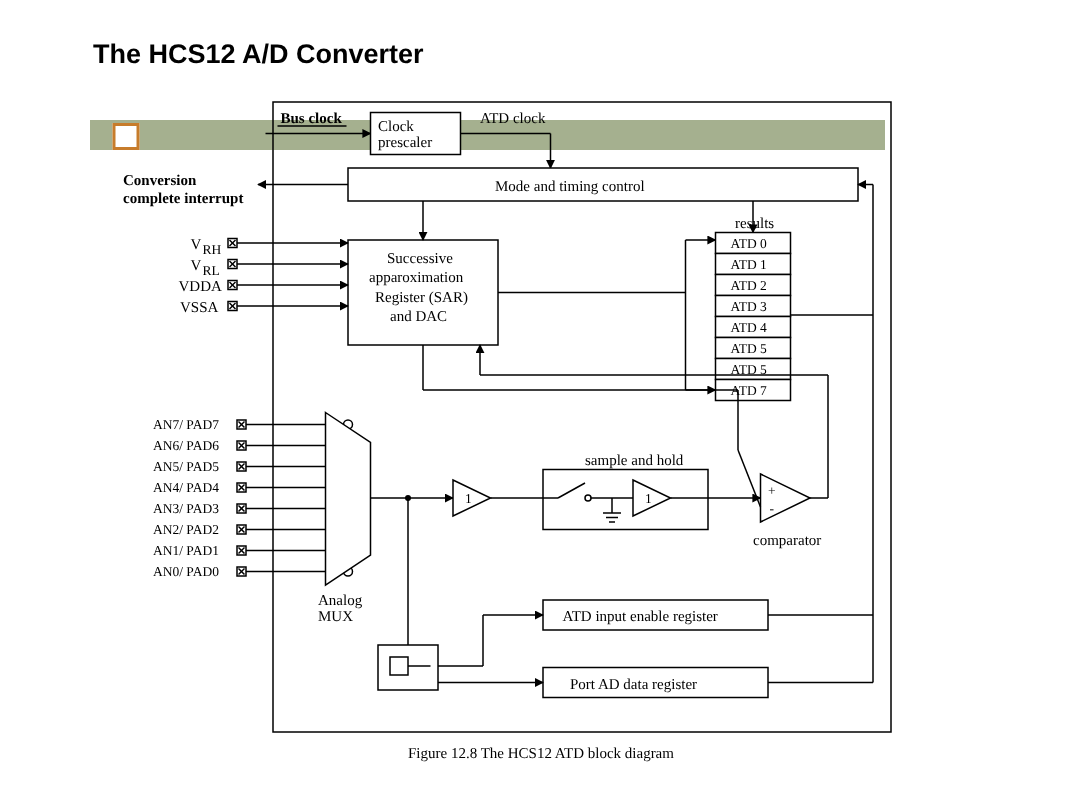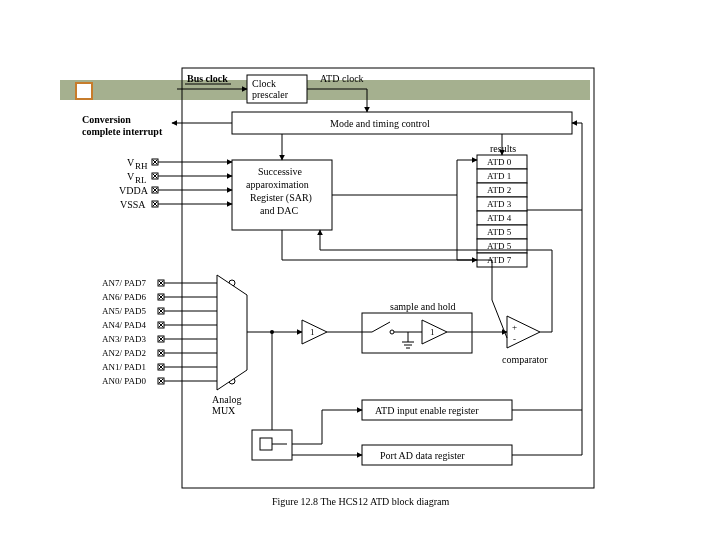--- a/index.html
+++ b/index.html
@@ -11,20 +11,21 @@
   .lbl{font-family:"Times New Roman",serif;font-size:10px;}
   .lbls{font-family:"Times New Roman",serif;font-size:9px;}
   .hd{font-family:"Times New Roman",serif;font-size:10px;font-weight:bold;}
 </style>
 </head>
 <body>
 <div class="slide">
 
 <div class="band"></div>
 <div class="bullet"></div>
+<div class="title">The HCS12 A/D Converter</div>
 
 <svg width="560" height="450">
   <defs>
     <marker id="ah" viewBox="0 0 10 10" refX="9" refY="5" markerWidth="6" markerHeight="6" orient="auto-start-reverse">
       <path d="M0,0 L10,5 L0,10 z" fill="#000"></path>
     </marker>
   </defs>
 
   <rect x="120" y="8" width="412" height="420" fill="none" stroke="#000"></rect>
 

